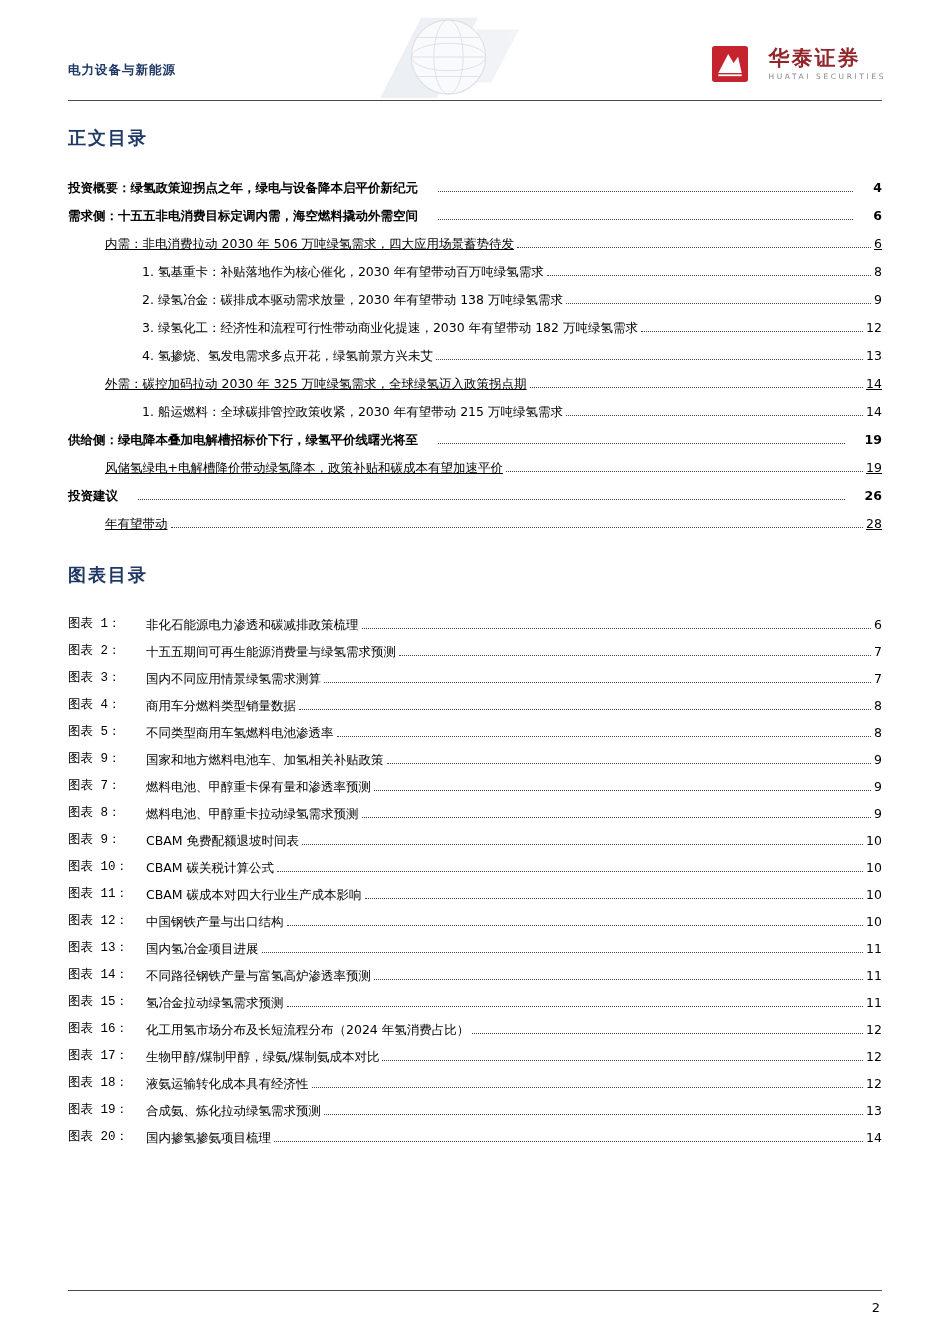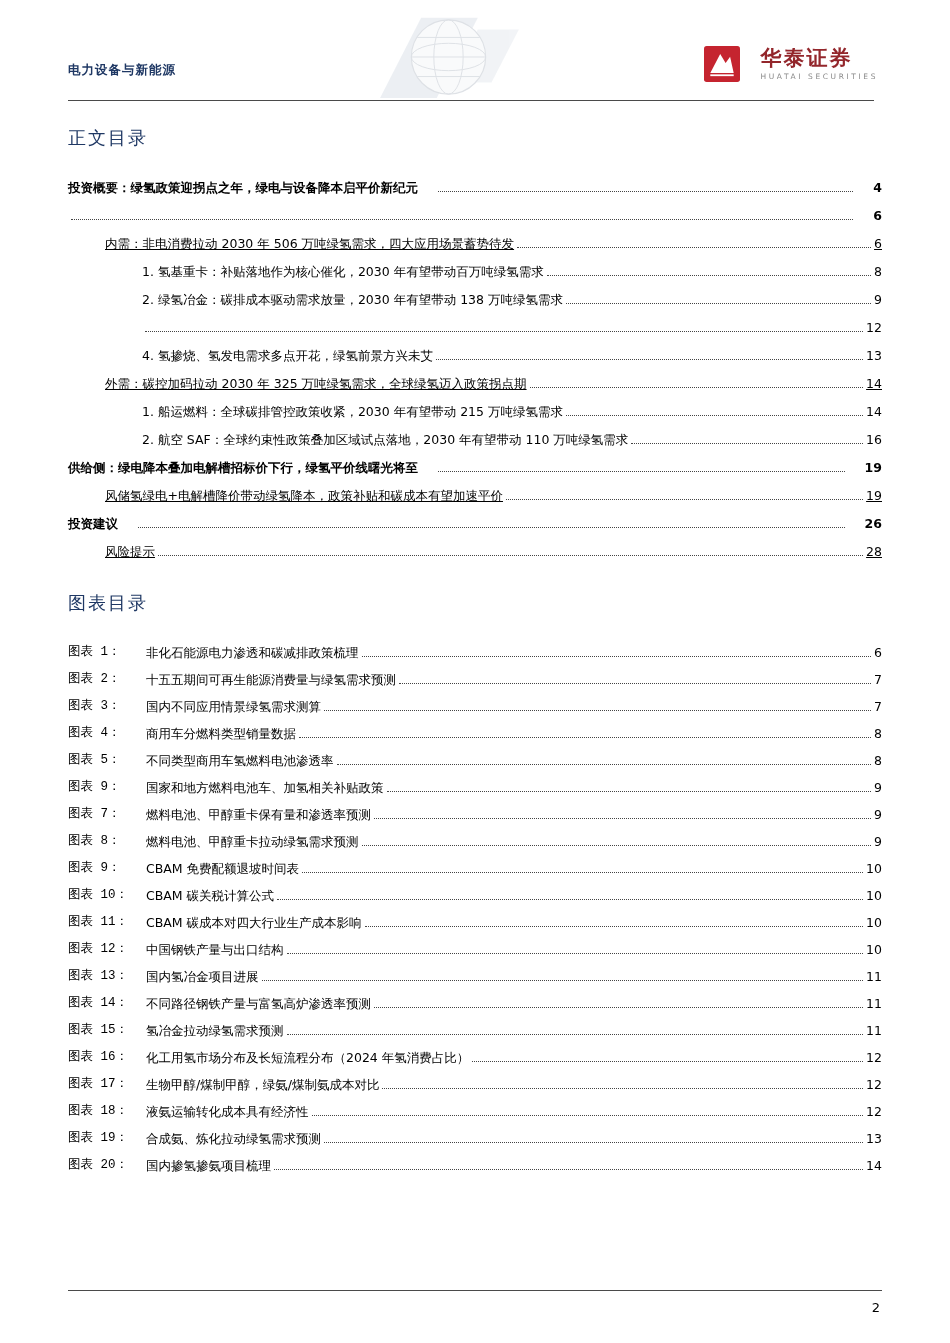--- a/index.html
+++ b/index.html
@@ -5,38 +5,38 @@
   * { margin:0; padding:0; box-sizing:border-box; }
   html,body { background:#ffffff; }
   body {
     width:950px; height:1343px; position:relative;
     font-family:"DejaVu Sans","Liberation Sans",sans-serif;
     color:#000;
     overflow:hidden;
   }
 
   
-  .header { position:absolute; top:0; left:0; right:8px; height:102px; }
+  .header { position:absolute; top:0; left:0; right:0; height:102px; }
   .category {
     position:absolute; left:68px; top:62px;
     font-size:12.5px; font-weight:bold; color:#1f3864;
     letter-spacing:1px;
   }
   .watermark { position:absolute; left:320px; top:12px; width:300px; height:88px; }
   .brand { position:absolute; right:64px; top:46px; display:flex; align-items:center; gap:20px; }
   .brand-icon { width:36px; height:36px; display:block; }
   .brand-text { display:flex; flex-direction:column; line-height:1; }
   .brand-name { font-size:21px; font-weight:bold; color:#93262b; letter-spacing:2px; }
   .brand-sub { font-size:7.5px; color:#8a8a8a; letter-spacing:2.6px; margin-top:4px; }
   .header-rule { position:absolute; left:68px; right:68px; top:100px; border-top:1px solid #4a4a4a; }
 
   
   .main { position:absolute; left:68px; right:68px; top:126px; }
   .section-title {
-    font-size:18px; font-weight:normal; color:#1f3864;
+    font-size:18px; font-weight:bold; color:#1f3864;
     letter-spacing:2px; margin-bottom:30px;
   }
   .figures-title { margin-top:32px; }
 
   .toc-row { display:flex; margin-bottom:13px; font-size:12.5px; line-height:15px; }
   .toc-row.bold { font-weight:bold;gap:17px; }
   .toc-row.bold { margin-top:9px; }
   .toc-list .toc-row:first-of-type { margin-top:0; }
   .level-0 { padding-left:0; }
   .level-1 { padding-left:37px;text-decoration:underline; }
@@ -99,20 +99,21 @@
 
     <div class="toc-list">
 
         <div class="toc-row level-0 bold">
           <span class="toc-text">投资概要：绿氢政策迎拐点之年，绿电与设备降本启平价新纪元</span>
           <span class="toc-dots"></span>
           <span class="toc-page">4</span>
         </div>
 
         <div class="toc-row level-0 bold">
+          <span class="toc-text">需求侧：十五五非电消费目标定调内需，海空燃料撬动外需空间</span>
           <span class="toc-dots"></span>
           <span class="toc-page">6</span>
         </div>
 
         <div class="toc-row level-1">
           <span class="toc-text">内需：非电消费拉动 2030 年 506 万吨绿氢需求，四大应用场景蓄势待发</span>
           <span class="toc-dots"></span>
           <span class="toc-page">6</span>
         </div>
 
@@ -122,20 +123,21 @@
           <span class="toc-page">8</span>
         </div>
 
         <div class="toc-row level-2">
           <span class="toc-text">2. 绿氢冶金：碳排成本驱动需求放量，2030 年有望带动 138 万吨绿氢需求</span>
           <span class="toc-dots"></span>
           <span class="toc-page">9</span>
         </div>
 
         <div class="toc-row level-2">
+          <span class="toc-text">3. 绿氢化工：经济性和流程可行性带动商业化提速，2030 年有望带动 182 万吨绿氢需求</span>
           <span class="toc-dots"></span>
           <span class="toc-page">12</span>
         </div>
 
         <div class="toc-row level-2">
           <span class="toc-text">4. 氢掺烧、氢发电需求多点开花，绿氢前景方兴未艾</span>
           <span class="toc-dots"></span>
           <span class="toc-page">13</span>
         </div>
 
@@ -144,25 +146,20 @@
           <span class="toc-dots"></span>
           <span class="toc-page">14</span>
         </div>
 
         <div class="toc-row level-2">
           <span class="toc-text">1. 船运燃料：全球碳排管控政策收紧，2030 年有望带动 215 万吨绿氢需求</span>
           <span class="toc-dots"></span>
           <span class="toc-page">14</span>
         </div>
 
-        <div class="toc-row level-2">
-          <span class="toc-text">2. 航空 SAF：全球约束性政策叠加区域试点落地，2030 年有望带动 110 万吨绿氢需求</span>
-          <span class="toc-dots"></span>
-          <span class="toc-page">16</span>
-        </div>
 
         <div class="toc-row level-0 bold">
           <span class="toc-text">供给侧：绿电降本叠加电解槽招标价下行，绿氢平价线曙光将至</span>
           <span class="toc-dots"></span>
           <span class="toc-page">19</span>
         </div>
 
         <div class="toc-row level-1">
           <span class="toc-text">风储氢绿电+电解槽降价带动绿氢降本，政策补贴和碳成本有望加速平价</span>
           <span class="toc-dots"></span>
@@ -170,21 +167,21 @@
         </div>
 
 
         <div class="toc-row level-0 bold">
           <span class="toc-text">投资建议</span>
           <span class="toc-dots"></span>
           <span class="toc-page">26</span>
         </div>
 
         <div class="toc-row level-1">
-          <span class="toc-text">风险提示</span>
+          <span class="toc-text">年有望带动</span>
           <span class="toc-dots"></span>
           <span class="toc-page">28</span>
         </div>
       </div>
 
     <div class="section-title figures-title">图表目录</div>
 
     <div class="figure-list">
 
         <div class="toc-row fig-row level-0">

